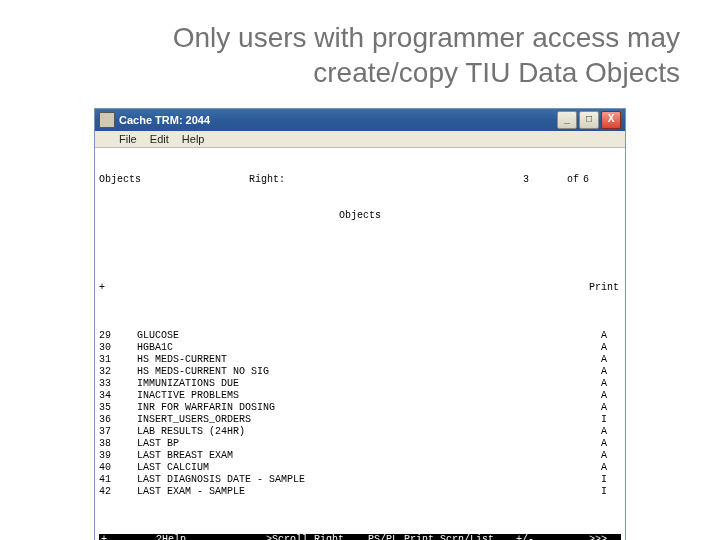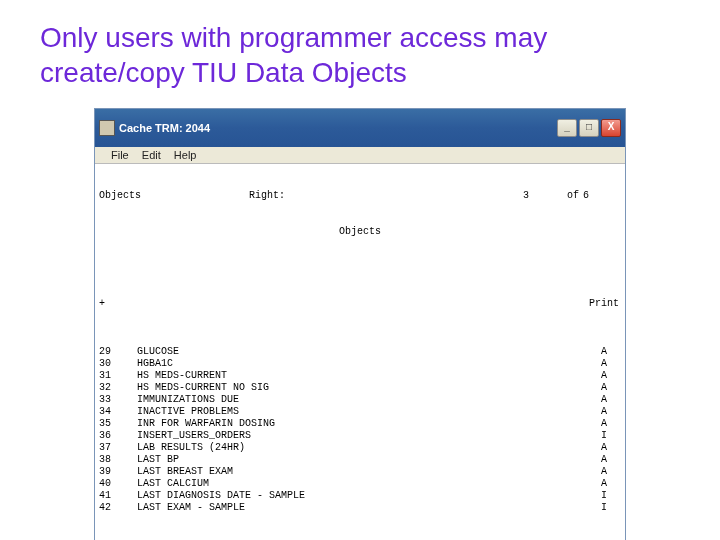--- a/index.html
+++ b/index.html
@@ -6,38 +6,38 @@
     margin: 0;
     padding: 0;
     width: 720px;
     height: 540px;
     background: #fff;
     font-family: Arial, sans-serif;
     overflow: hidden;
   }
   .slide-title {
     font-size: 28px;
-    text-align: left;
+    text-align: right;
     margin: 20px 40px 18px 40px;
     line-height: 1.25;
-    color: #6d28d9;
+    color: #737373;
   }
   .window {
     width: 530px;
     margin: 0 auto;
     border: 1px solid #7a95b8;
     background: #ece9d8;
     box-shadow: 0 0 0 1px #3b5c8f inset;
   }
   .titlebar {
     height: 22px;
     background: linear-gradient(to bottom, #3a6ea5 0%, #2c5a99 50%, #275494 100%);
     display: flex;
     align-items: center;
-    padding: 8px 4px;
+    padding: 0 4px;
     color: #fff;
     font-size: 11px;
     font-weight: bold;
   }
   .titlebar-icon {
     width: 14px;
     height: 14px;
     background: #d0c8b0;
     border: 1px solid #555;
     margin-right: 4px;
@@ -58,21 +58,21 @@
     font-family: Arial;
   }
   .win-btn.close {
     background: linear-gradient(#f29b8f,#d9432f);
     color: #fff;
     border-color: #8a2a1d;
   }
   .menubar {
     background: #ece9d8;
     border-bottom: 1px solid #bbb;
-    padding: 2px 16px;
+    padding: 2px 24px;
     font-size: 11px;
     color: #222;
   }
   .menubar span { margin-right: 10px; }
   .terminal {
     background: #fff;
     font-family: "Courier New", monospace;
     font-size: 10px;
     line-height: 12px;
     color: #000;

